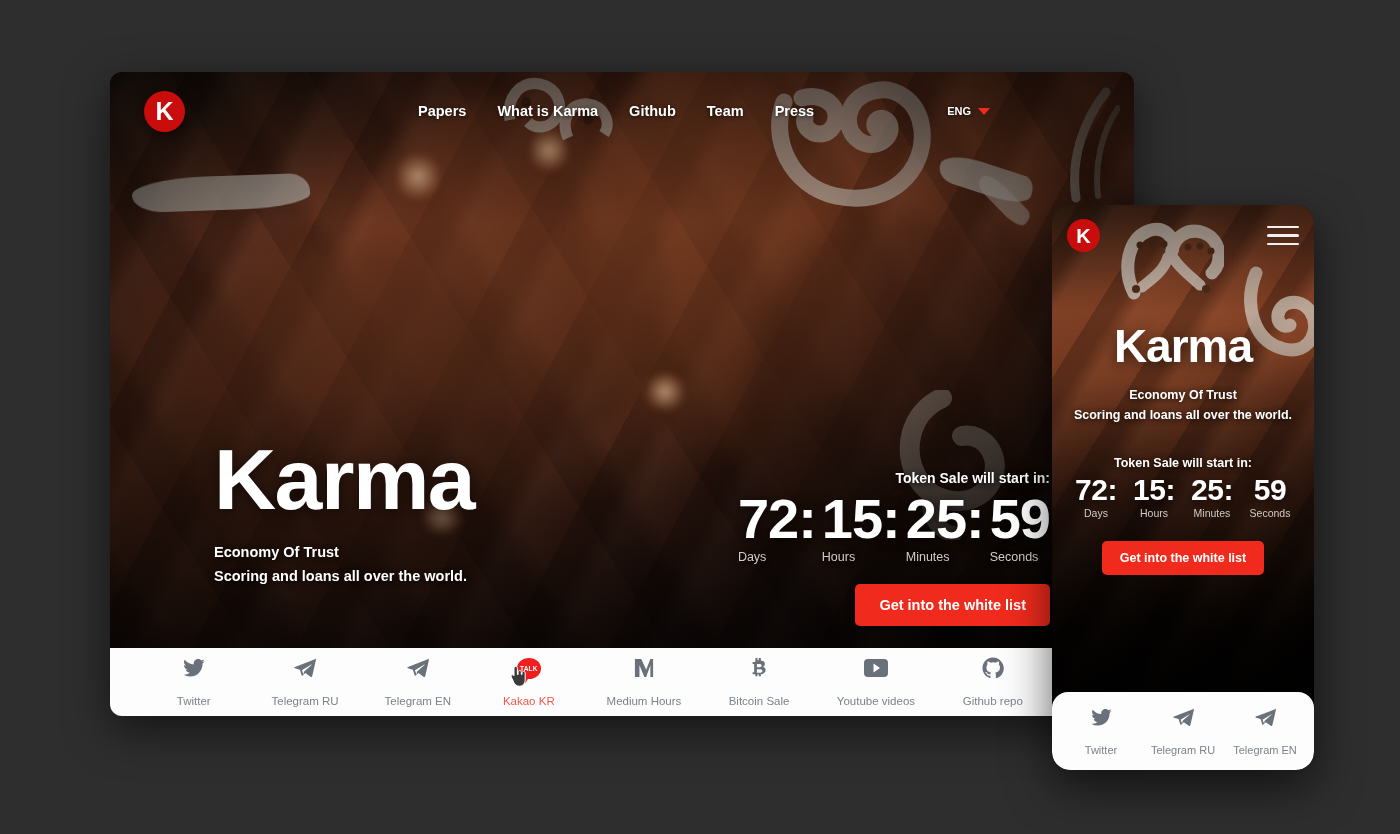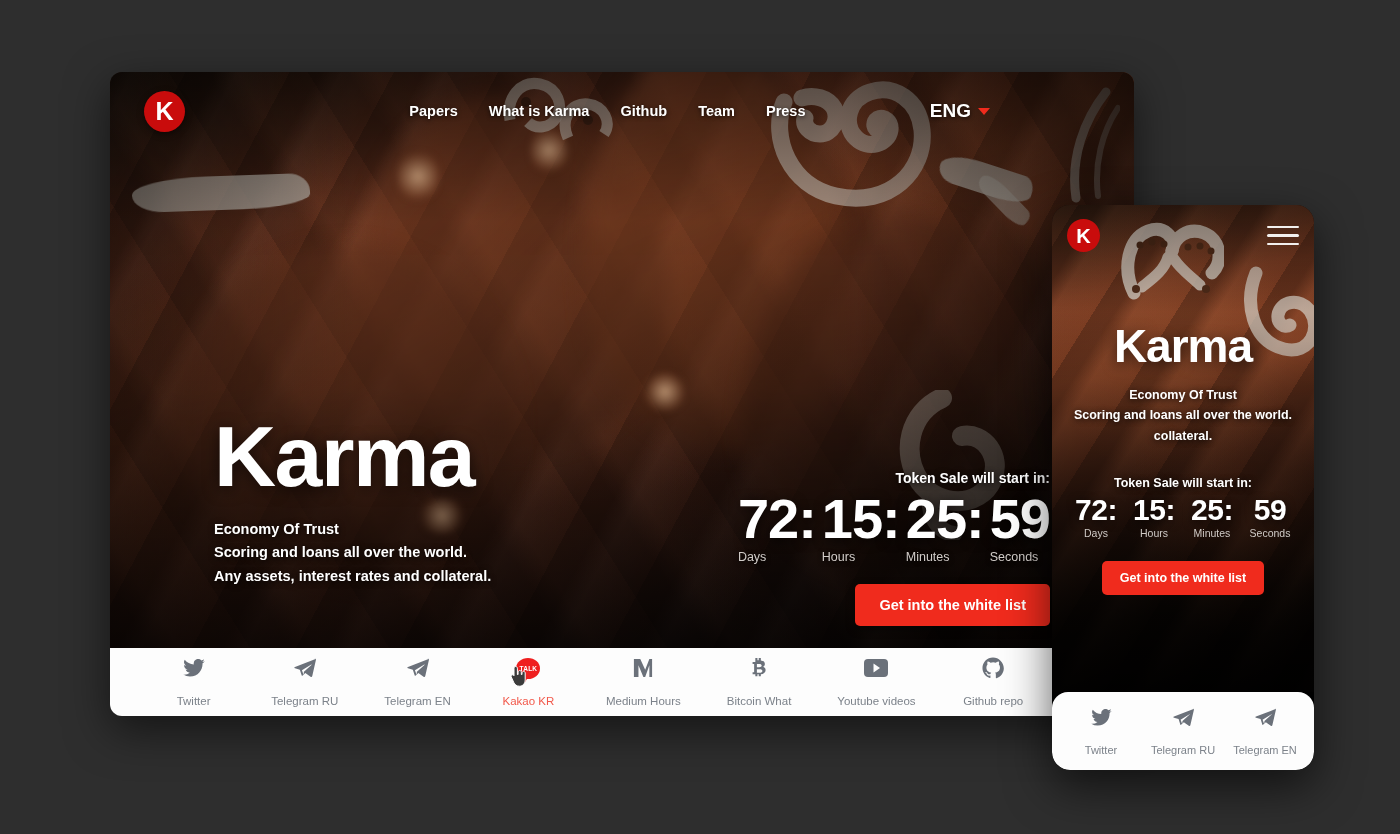--- a/index.html
+++ b/index.html
@@ -120,21 +120,21 @@
     text-shadow: 0 1px 4px rgba(0,0,0,.75);
     white-space: nowrap;
   }
   .lang {
     display: flex;
     align-items: center;
     gap: 7px;
     margin-right: 110px;
   }
   .lang span.lbl {
-    color: #fff; font-size: 19px; font-weight: bold;
+    color: #fff; font-size: 11px; font-weight: bold;
     text-shadow: 0 1px 4px rgba(0,0,0,.75);
   }
   .caret {
     width: 0; height: 0;
     border-left: 6px solid transparent;
     border-right: 6px solid transparent;
     border-top: 7px solid #f02b1d;
   }
 
   
@@ -427,21 +427,20 @@
       <span class="lbl">ENG</span>
       <span class="caret"></span>
     </div>
   </div>
 
   <div class="hero-content">
     <div class="brand-title">Karma</div>
     <div class="tagline">
       <div>Economy Of Trust</div>
       <div>Scoring and loans all over the world.</div>
-      <div>Any assets, interest rates and collateral.</div>
     </div>
   </div>
 
   <div class="countdown-block">
     <div class="cd-label">Token Sale will start in:</div>
     <div class="cd-row">
       <div class="cd-unit">
         <div class="cd-num">72:</div>
         <div class="cd-unit-name">Days</div>
       </div>
@@ -512,21 +511,21 @@
       </span>
       <span class="si-label">Medium Hours</span>
     </div>
 
     <div class="social-item">
       <span class="si-icon">
         <svg width="20" height="22" viewBox="0 0 20 24" fill="currentColor">
             <path d="M6 1h2.3v2.6h1.4V1H12v2.7c2.6.3 4.4 1.6 4.4 3.9 0 1.5-.8 2.6-2.1 3.1 1.8.5 2.9 1.7 2.9 3.6 0 2.7-2 4.2-5.2 4.4V21h-2.3v-2.3H8.3V21H6v-2.3H3v-2.2h1.7V7.6H3V5.4h3V1zm1.7 6.6v3.6h2.6c1.6 0 2.6-.6 2.6-1.8S12 7.6 10.3 7.6H7.7zm0 5.7v4h3c1.9 0 3-.7 3-2s-1.1-2-3-2h-3z"></path>
           </svg>
       </span>
-      <span class="si-label">Bitcoin What</span>
+      <span class="si-label">Bitcoin Sale</span>
     </div>
 
     <div class="social-item">
       <span class="si-icon">
         <svg width="24" height="18" viewBox="0 0 24 18" fill="currentColor">
             <rect x="0" y="0" width="24" height="18" rx="4"></rect>
             <path d="M9.5 4.6 16 9l-6.5 4.4z" fill="#fdfdfd"></path>
           </svg>
       </span>
       <span class="si-label">Youtube videos</span>
@@ -582,21 +581,20 @@
       <i></i>
       <i></i>
     </div>
   </div>
 
   <div class="m-content">
     <div class="m-title">Karma</div>
     <div class="m-tagline">
       <div>Economy Of Trust</div>
       <div>Scoring and loans all over the world.</div>
-      <div>collateral.</div>
     </div>
 
     <div class="m-cd-label">Token Sale will start in:</div>
     <div class="m-cd-row">
       <div class="m-cd-unit">
         <div class="m-cd-num">72:</div>
         <div class="m-cd-unit-name">Days</div>
       </div>
       <div class="m-cd-unit">
         <div class="m-cd-num">15:</div>

